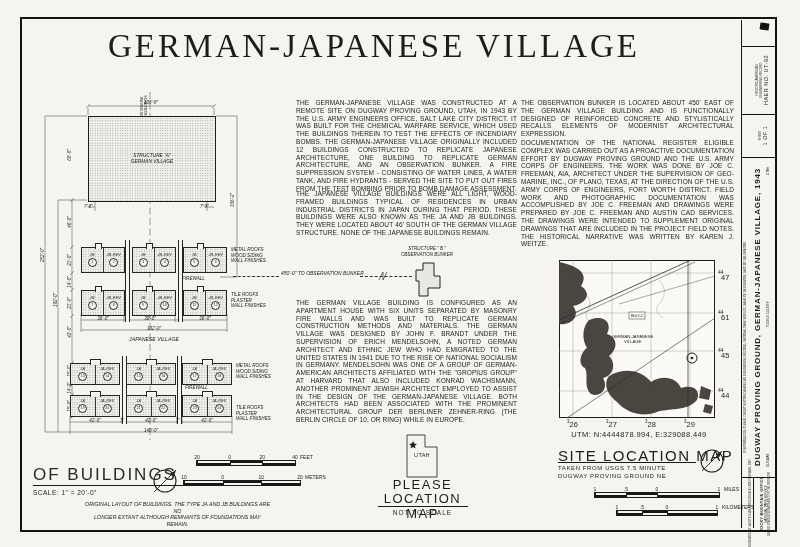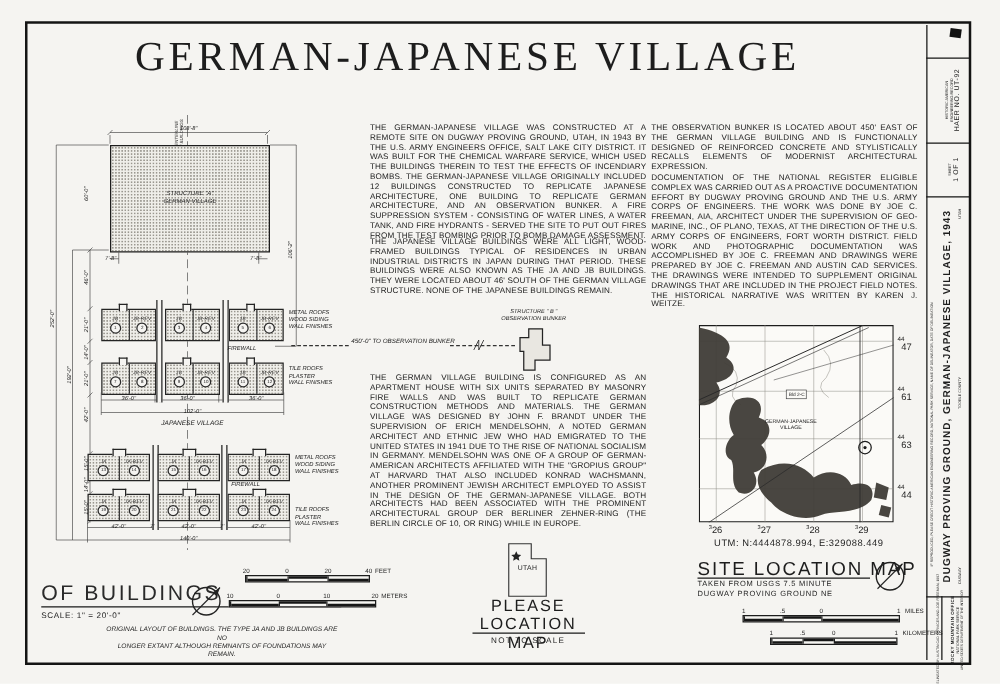--- a/index.html
+++ b/index.html
@@ -427,21 +427,21 @@
     <rect x="70" y="52" width="16" height="7" fill="#fbfaf7" stroke="#333" stroke-width="0.5"></rect>
     <circle cx="133" cy="98" r="5" fill="none" stroke="#1c1c1c" stroke-width="1"></circle>
     <circle cx="133" cy="98" r="1.3" fill="#1c1c1c"></circle>
   </svg>
   <div class="tinylab" style="left:631px;top:314px;font-size:3.8px;font-style:normal;">Bld 2-C</div>
   <div class="tinylab" style="left:612px;top:334px;font-size:4.2px;font-style:normal;white-space:pre-line;text-align:center;line-height:5px;">GERMAN-JAPANESE
 VILLAGE</div>
   <div id="map-northings" class="abs" style="left:718px;top:266px;width:20px;height:140px;">
       <div class="nlab" style="top: 4px;"><span>44</span><br><span class="big">47</span></div>
       <div class="nlab" style="top: 44px;"><span>44</span><br><span class="big">61</span></div>
-      <div class="nlab" style="top: 82px;"><span>44</span><br><span class="big">63</span></div>
+      <div class="nlab" style="top: 82px;"><span>44</span><br><span class="big">45</span></div>
       <div class="nlab" style="top: 122px;"><span>44</span><br><span class="big">44</span></div>
     </div>
   <div id="map-eastings" class="abs" style="left:559px;top:419px;width:156px;height:12px;">
       <div class="elab" style="left: 8px;"><sup>3</sup>26</div>
       <div class="elab" style="left: 47px;"><sup>3</sup>27</div>
       <div class="elab" style="left: 86px;"><sup>3</sup>28</div>
       <div class="elab" style="left: 125px;"><sup>3</sup>29</div>
     </div>
   <div class="utm" style="left:559px;top:430px;width:160px;text-align:center;">UTM: N:4444878.994, E:329088.449</div>
 

